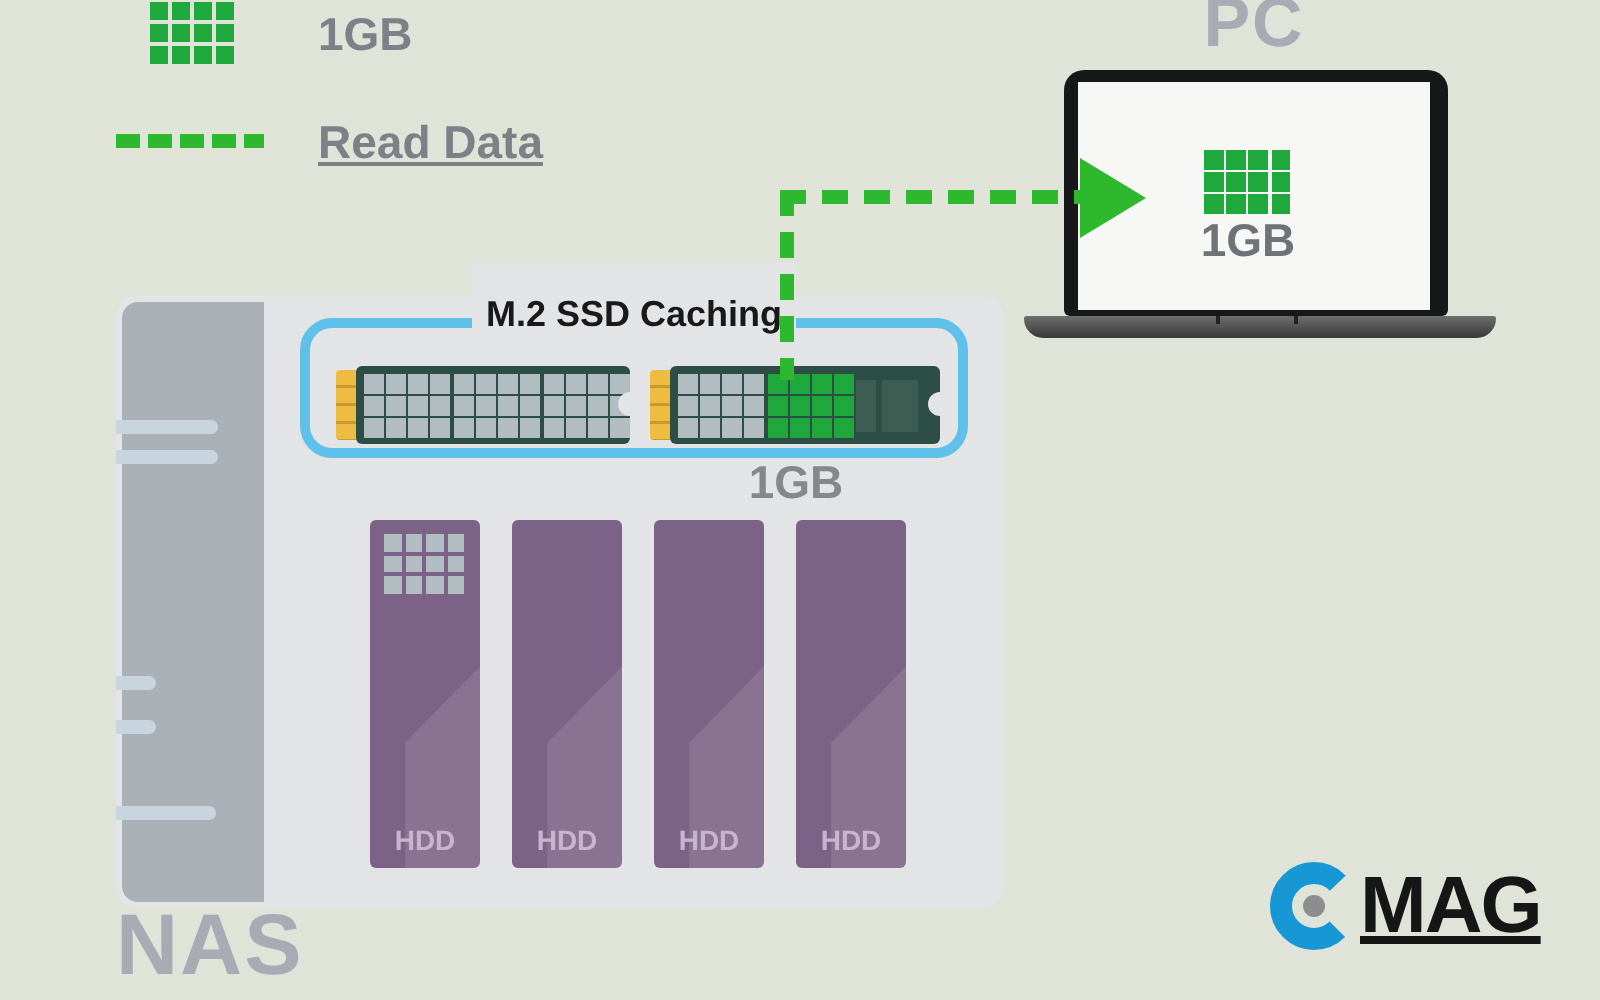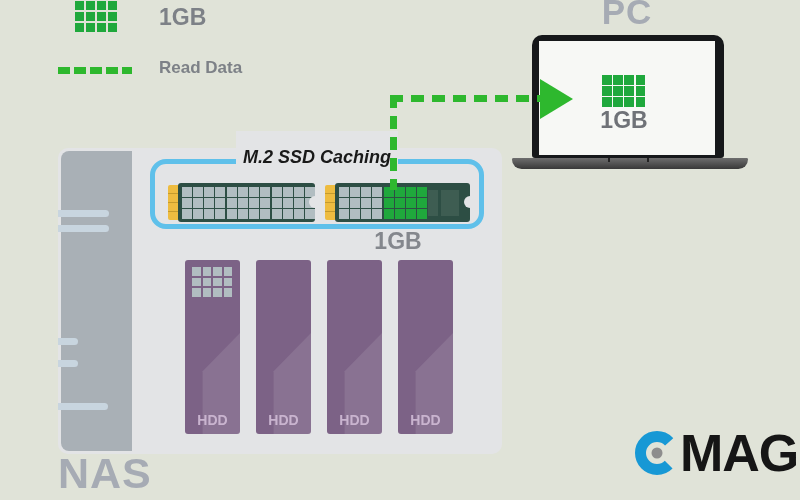--- a/index.html
+++ b/index.html
@@ -20,21 +20,21 @@
   
   .grid{display:grid;grid-template-columns:repeat(4,var(--cell));grid-auto-rows:var(--cell);gap:var(--gap);}
   .grid.green .cell{background:var(--green);}
   .grid.gray .cell{background:var(--chip-gray);}
 
   
   .legend-grid{left:75px;top:1px;--cell:9px;--gap:2px;}
   .legend-cache-label{left:159px;top:4px;font-size:23px;color:var(--gray-text);}
   .legend-dash{left:58px;top:67px;width:74px;height:7px;
     background:repeating-linear-gradient(90deg,var(--dash-green) 0 12px,transparent 12px 16px);}
-  .legend-read-label{left:159px;top:58px;font-size:17px;color:var(--gray-text);}
+  .legend-read-label{left:159px;top:58px;font-size:23px;color:var(--gray-text);text-decoration:underline;}
 
   
   .pc-label{left:552px;top:-8px;width:150px;text-align:center;font-size:35px;color:var(--muted-label);letter-spacing:1px;}
   .laptop-screen{left:532px;top:35px;width:192px;height:123px;background:var(--laptop-frame);
     border-radius:10px 10px 3px 3px;}
   .laptop-display{position:absolute;left:7px;right:9px;top:6px;bottom:3px;background:var(--screen-white);}
   .laptop-base{left:512px;top:158px;width:236px;height:11px;
     background:linear-gradient(#6e6e6e,#383838);border-radius:2px 2px 14px 14px;}
   .laptop-base::before,.laptop-base::after{content:"";position:absolute;top:0;width:2px;height:4px;background:#222;}
   .laptop-base::before{left:96px;} .laptop-base::after{left:135px;}
@@ -52,21 +52,21 @@
   
   .nas-box{left:58px;top:148px;width:444px;height:306px;background:var(--nas-body);border-radius:10px;}
   .nas-sidebar{left:3px;top:3px;width:71px;height:300px;background:var(--nas-sidebar);border-radius:8px 0 0 8px;}
   .slot{background:var(--sidebar-slot);height:7px;border-radius:0 4px 4px 0;left:0;}
   .slot1{top:62px;width:51px;} .slot2{top:77px;width:51px;}
   .slot3{top:190px;width:20px;} .slot4{top:212px;width:20px;}
   .slot5{top:255px;width:50px;}
 
   .m2-box{left:92px;top:11px;width:334px;height:70px;border:5px solid var(--m2-border);border-radius:16px;}
   .m2-title{left:150px;top:147px;width:334px;text-align:center;font-size:18px;color:var(--title-black);}
-  .m2-title span{background:var(--nas-body);padding:16px 7px;font-style:italic;}
+  .m2-title span{background:var(--nas-body);padding:16px 7px;}
 
   .ssd{top:35px;height:39px;}
   .ssd-pins{position:absolute;left:-10px;top:2px;width:10px;height:35px;
     background:repeating-linear-gradient(180deg,var(--gold) 0 7.5px,var(--gold-dark) 7.5px 9px);
     border-radius:2px 0 0 2px;}
   .ssd-pcb{position:relative;width:100%;height:100%;background:var(--pcb);border-radius:3px;}
   .ssd1{left:120px;width:137px;}
   .ssd2{left:277px;width:135px;}
   .ssd .grid{position:absolute;top:4px;--cell:9.5px;--gap:1.6px;}
   .ssd-g1{left:4px;} .ssd-g2{left:49px;} .ssd-g3{left:94px;}
@@ -80,21 +80,21 @@
     clip-path:polygon(100% 42%,32% 64%,32% 100%,100% 100%);}
   .bay1{left:127px;} .bay2{left:198px;} .bay3{left:269px;} .bay4{left:340px;}
   .hdd-label{position:absolute;bottom:6px;left:0;width:100%;text-align:center;
     font-size:14px;font-weight:700;color:var(--hdd-text);z-index:2;}
   .bay-grid{position:absolute;left:7px;top:7px;--cell:8.5px;--gap:2px;z-index:2;}
 
   .nas-label{left:58px;top:449px;width:444px;text-align:left;font-size:43px;color:var(--muted-label);letter-spacing:1px;}
 
   
   .logo{left:634px;top:430px;display:flex;align-items:center;}
-  .logo-text{font-size:52px;font-weight:700;color:var(--logo-text);letter-spacing:-1px;line-height:46px;}
+  .logo-text{font-size:40px;font-weight:700;color:var(--logo-text);letter-spacing:-1px;line-height:46px;text-decoration:underline;}
 </style>
 </head>
 <body>
 
 <div class="abs grid green legend-grid">
     <div class="cell"></div>
     <div class="cell"></div>
     <div class="cell"></div>
     <div class="cell"></div>
     <div class="cell"></div>

